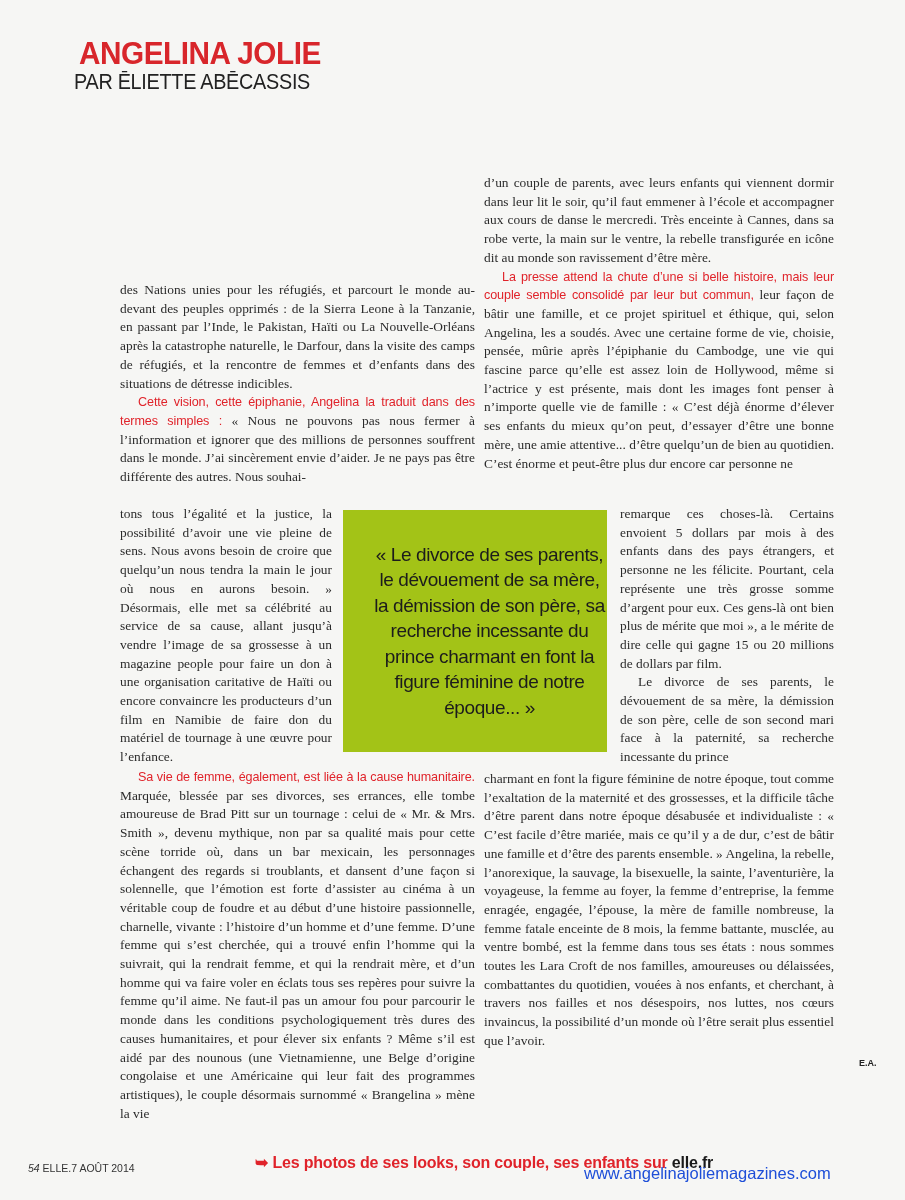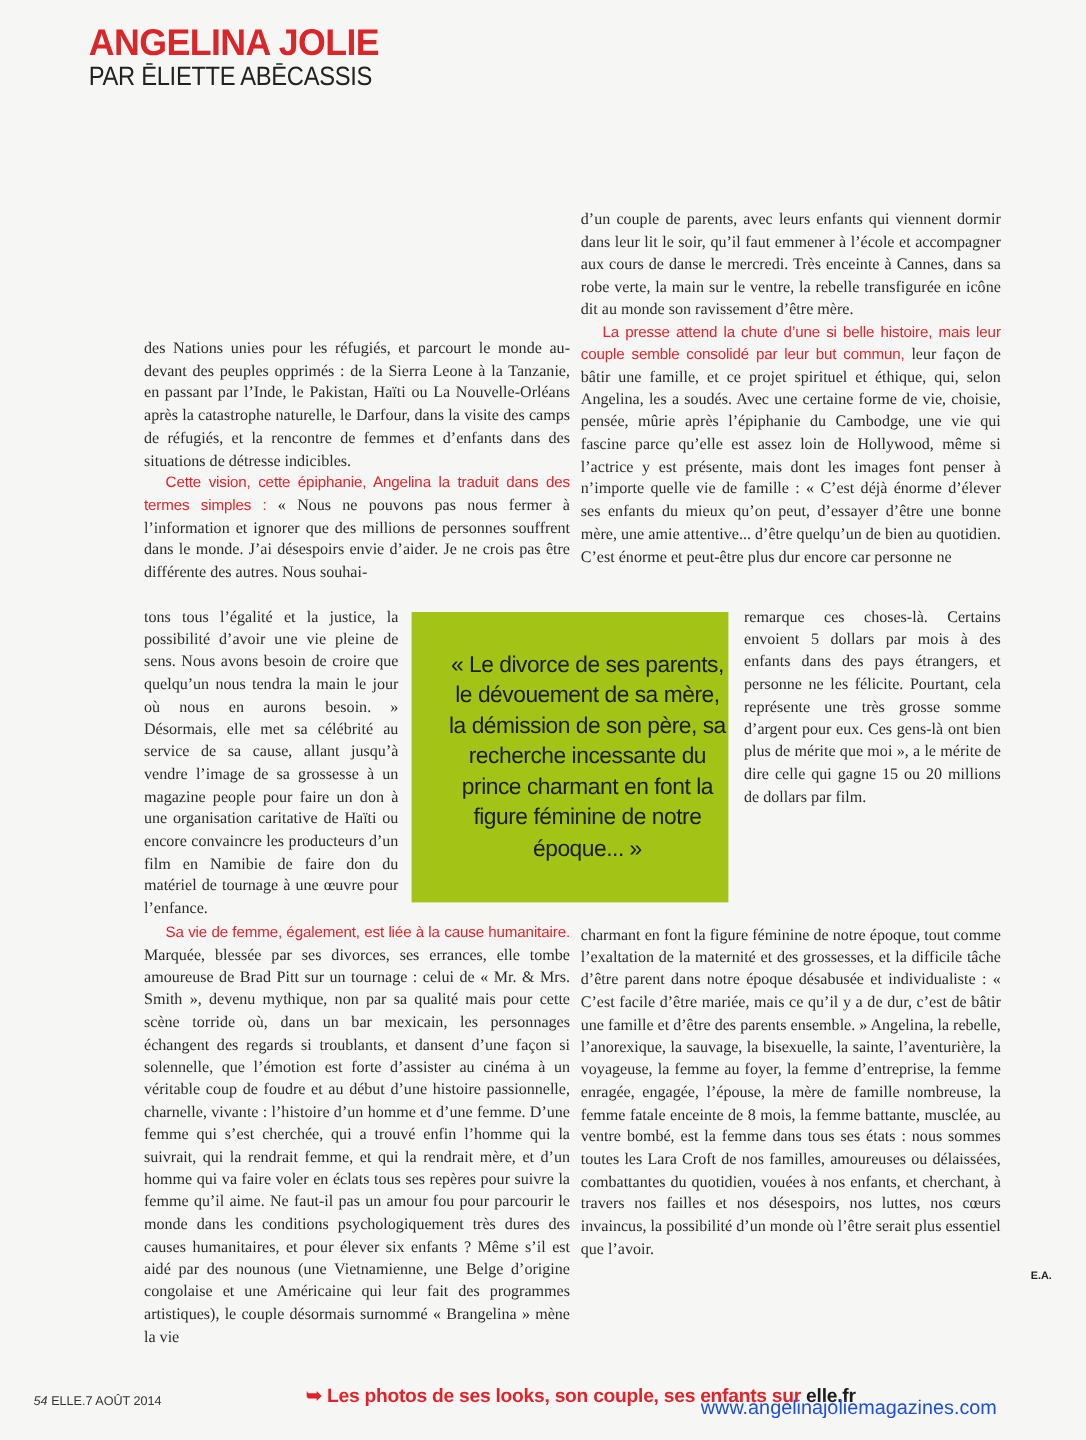--- a/index.html
+++ b/index.html
@@ -2,21 +2,21 @@
 <html><head>
 <meta charset="utf-8">
 <style>
   html, body { margin: 0; padding: 0; }
   body {
     width: 905px; height: 1200px; position: relative; overflow: hidden;
     background: #f6f6f4;
     font-family: "DejaVu Serif", serif;
     color: #2a2a2a;
   }
-  .header { position: absolute; left: 74px; top: 20px; }
+  .header { position: absolute; left: 74px; top: 38px; text-align: center; }
   .title {
     font-family: "Liberation Sans", sans-serif; font-weight: bold;
     color: #d8262b; font-size: 31px; letter-spacing: -0.5px; line-height: 32px;
     transform: scaleX(0.96); transform-origin: left;
   }
   .byline {
     font-family: "Liberation Sans", sans-serif; color: #222;
     font-size: 22px; line-height: 24px; letter-spacing: -0.3px;
     transform: scaleX(0.9); transform-origin: left;
   }
@@ -73,21 +73,21 @@
 </head>
 <body>
 
 <div class="header">
   <div class="title">ANGELINA JOLIE</div>
   <div class="byline">PAR ĒLIETTE ABĒCASSIS</div>
 </div>
 
 <div class="col left-top">
   <p>des Nations unies pour les réfugiés, et parcourt le monde au-devant des peuples opprimés : de la Sierra Leone à la Tanzanie, en passant par l’Inde, le Pakistan, Haïti ou La Nouvelle-Orléans après la catastrophe naturelle, le Darfour, dans la visite des camps de réfugiés, et la rencontre de femmes et d’enfants dans des situations de détresse indicibles.</p>
-  <p class="ind"><span class="lead">Cette vision, cette épiphanie, Angelina la traduit dans des termes simples :</span><span> « Nous ne pouvons pas nous fermer à l’information et ignorer que des millions de personnes souffrent dans le monde. J’ai désespoirs envie d’aider. Je ne crois pas être différente des autres. Nous souhai-</span></p>
+  <p class="ind"><span class="lead">Cette vision, cette épiphanie, Angelina la traduit dans des termes simples :</span><span> « Nous ne pouvons pas nous fermer à l’information et ignorer que des millions de personnes souffrent dans le monde. J’ai sincèrement envie d’aider. Je ne pays pas être différente des autres. Nous souhai-</span></p>
 </div>
 
 <div class="col left-narrow">
   <p>tons tous l’égalité et la justice, la possibilité d’avoir une vie pleine de sens. Nous avons besoin de croire que quelqu’un nous tendra la main le jour où nous en aurons besoin. » Désormais, elle met sa célébrité au service de sa cause, allant jusqu’à vendre l’image de sa grossesse à un magazine people pour faire un don à une organisation caritative de Haïti ou encore convaincre les producteurs d’un film en Namibie de faire don du matériel de tournage à une œuvre pour l’enfance.</p>
 </div>
 
 <div class="col left-bottom">
   <p class="ind"><span class="lead">Sa vie de femme, également, est liée à la cause humanitaire.</span><span> Marquée, blessée par ses divorces, ses errances, elle tombe amoureuse de Brad Pitt sur un tournage : celui de « Mr. &amp; Mrs. Smith », devenu mythique, non par sa qualité mais pour cette scène torride où, dans un bar mexicain, les personnages échangent des regards si troublants, et dansent d’une façon si solennelle, que l’émotion est forte d’assister au cinéma à un véritable coup de foudre et au début d’une histoire passionnelle, charnelle, vivante : l’histoire d’un homme et d’une femme. D’une femme qui s’est cherchée, qui a trouvé enfin l’homme qui la suivrait, qui la rendrait femme, et qui la rendrait mère, et d’un homme qui va faire voler en éclats tous ses repères pour suivre la femme qu’il aime. Ne faut-il pas un amour fou pour parcourir le monde dans les conditions psychologiquement très dures des causes humanitaires, et pour élever six enfants ? Même s’il est aidé par des nounous (une Vietnamienne, une Belge d’origine congolaise et une Américaine qui leur fait des programmes artistiques), le couple désormais surnommé « Brangelina » mène la vie</span></p>
 </div>
 
@@ -95,20 +95,21 @@
   <div class="quote-text">« Le divorce de ses parents, le dévouement de sa mère, la démission de son père, sa recherche incessante du prince charmant en font la figure féminine de notre époque... »</div>
 </div>
 
 <div class="col right-top">
   <p>d’un couple de parents, avec leurs enfants qui viennent dormir dans leur lit le soir, qu’il faut emmener à l’école et accompagner aux cours de danse le mercredi. Très enceinte à Cannes, dans sa robe verte, la main sur le ventre, la rebelle transfigurée en icône dit au monde son ravissement d’être mère.</p>
   <p class="ind"><span class="lead">La presse attend la chute d’une si belle histoire, mais leur couple semble consolidé par leur but commun,</span><span> leur façon de bâtir une famille, et ce projet spirituel et éthique, qui, selon Angelina, les a soudés. Avec une certaine forme de vie, choisie, pensée, mûrie après l’épiphanie du Cambodge, une vie qui fascine parce qu’elle est assez loin de Hollywood, même si l’actrice y est présente, mais dont les images font penser à n’importe quelle vie de famille : « C’est déjà énorme d’élever ses enfants du mieux qu’on peut, d’essayer d’être une bonne mère, une amie attentive... d’être quelqu’un de bien au quotidien. C’est énorme et peut-être plus dur encore car personne ne</span></p>
 </div>
 
 <div class="col right-narrow">
   <p>remarque ces choses-là. Certains envoient 5 dollars par mois à des enfants dans des pays étrangers, et personne ne les félicite. Pourtant, cela représente une très grosse somme d’argent pour eux. Ces gens-là ont bien plus de mérite que moi », a le mérite de dire celle qui gagne 15 ou 20 millions de dollars par film.</p>
+  <p class="ind">Le divorce de ses parents, le dévouement de sa mère, la démission de son père, celle de son second mari face à la paternité, sa recherche incessante du prince</p>
 </div>
 
 <div class="col right-bottom">
   <p>charmant en font la figure féminine de notre époque, tout comme l’exaltation de la maternité et des grossesses, et la difficile tâche d’être parent dans notre époque désabusée et individualiste : « C’est facile d’être mariée, mais ce qu’il y a de dur, c’est de bâtir une famille et d’être des parents ensemble. » Angelina, la rebelle, l’anorexique, la sauvage, la bisexuelle, la sainte, l’aventurière, la voyageuse, la femme au foyer, la femme d’entreprise, la femme enragée, engagée, l’épouse, la mère de famille nombreuse, la femme fatale enceinte de 8 mois, la femme battante, musclée, au ventre bombé, est la femme dans tous ses états : nous sommes toutes les Lara Croft de nos familles, amoureuses ou délaissées, combattantes du quotidien, vouées à nos enfants, et cherchant, à travers nos failles et nos désespoirs, nos luttes, nos cœurs invaincus, la possibilité d’un monde où l’être serait plus essentiel que l’avoir.</p>
 </div>
 
 <div class="signature">E.A.</div>
 
 <div class="folio">
   <b>54</b>

